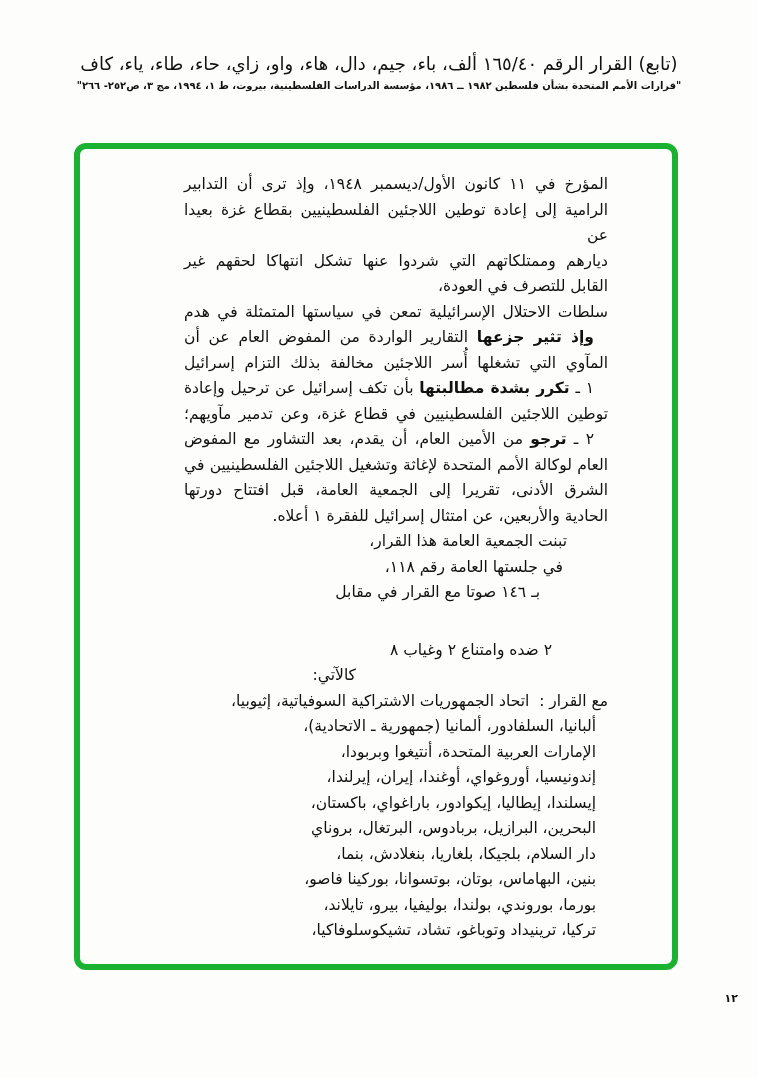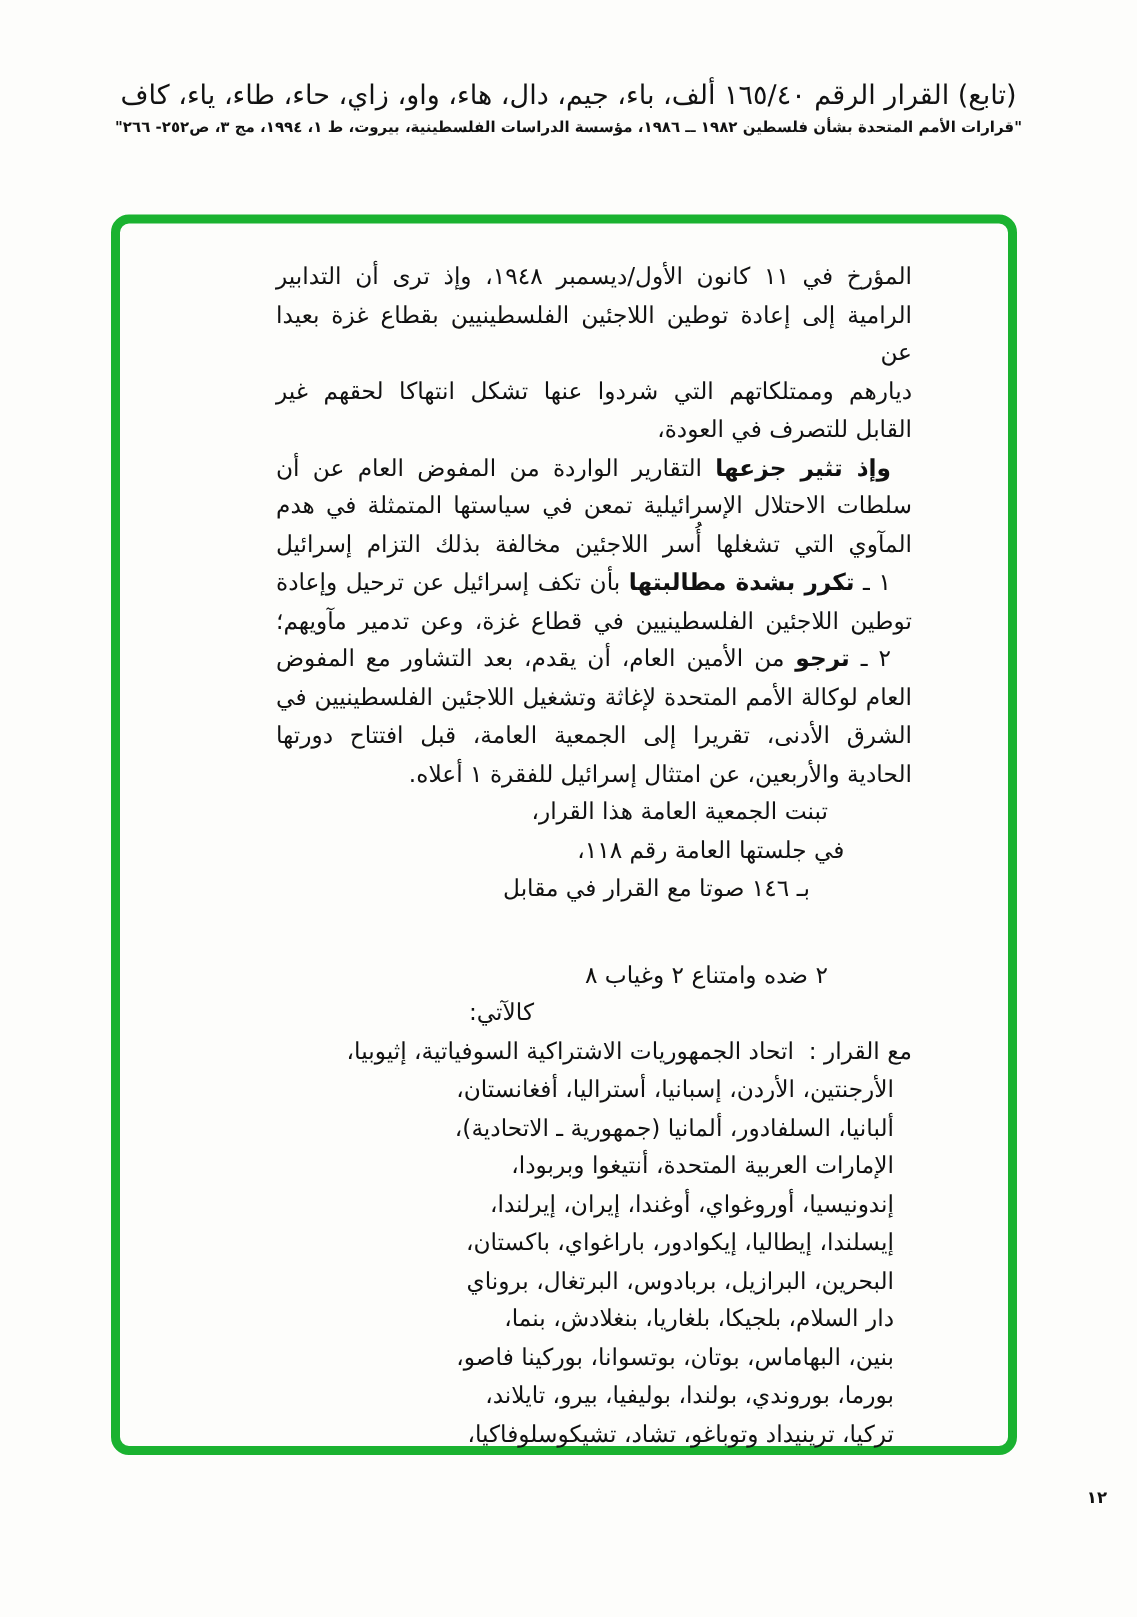--- a/index.html
+++ b/index.html
@@ -66,36 +66,35 @@
   <div class="h-source">"قرارات الأمم المتحدة بشأن فلسطين ١٩٨٢ ــ ١٩٨٦، مؤسسة الدراسات الفلسطينية، بيروت، ط ١، ١٩٩٤، مج ٣، ص٢٥٢- ٢٦٦"</div>
 </div>
 
 <div class="greenbox" style="border-color: rgb(26, 178, 48);"></div>
 
 <div class="textcol" id="body-lines">
     <div class="ln j"><span>المؤرخ في ١١ كانون الأول/ديسمبر ١٩٤٨، وإذ ترى أن التدابير</span></div>
     <div class="ln j"><span>الرامية إلى إعادة توطين اللاجئين الفلسطينيين بقطاع غزة بعيدا عن</span></div>
     <div class="ln j"><span>ديارهم وممتلكاتهم التي شردوا عنها تشكل انتهاكا لحقهم غير</span></div>
     <div class="ln r"><span>القابل للتصرف في العودة،</span></div>
+    <div class="ln j"><span>سلطات الاحتلال الإسرائيلية تمعن في سياستها المتمثلة في هدم</span></div>
     <div class="ln j" style="margin-right: 14px;"><span class="bold">وإذ تثير جزعها</span><span> التقارير الواردة من المفوض العام عن أن</span></div>
-    <div class="ln j"><span>سلطات الاحتلال الإسرائيلية تمعن في سياستها المتمثلة في هدم</span></div>
     <div class="ln j"><span>المآوي التي تشغلها أُسر اللاجئين مخالفة بذلك التزام إسرائيل</span></div>
     <div class="ln j" style="margin-right: 14px;"><span>١ ـ </span><span class="bold">تكرر بشدة مطالبتها</span><span> بأن تكف إسرائيل عن ترحيل وإعادة</span></div>
     <div class="ln j"><span>توطين اللاجئين الفلسطينيين في قطاع غزة، وعن تدمير مآويهم؛</span></div>
     <div class="ln j" style="margin-right: 14px;"><span>٢ ـ </span><span class="bold">ترجو</span><span> من الأمين العام، أن يقدم، بعد التشاور مع المفوض</span></div>
     <div class="ln j"><span>العام لوكالة الأمم المتحدة لإغاثة وتشغيل اللاجئين الفلسطينيين في</span></div>
     <div class="ln j"><span>الشرق الأدنى، تقريرا إلى الجمعية العامة، قبل افتتاح دورتها</span></div>
     <div class="ln r"><span>الحادية والأربعين، عن امتثال إسرائيل للفقرة ١ أعلاه.</span></div>
-    <div class="ln r" style="margin-right: 56px;"><span>تبنت الجمعية العامة هذا القرار،</span></div>
+    <div class="ln r" style="margin-right: 41px;"><span>تبنت الجمعية العامة هذا القرار،</span></div>
     <div class="ln r" style="margin-right: 45px; text-align: right;"><span>في جلستها العامة رقم ١١٨،</span></div>
     <div class="ln r" style="margin-right: 68px;"><span>بـ ١٤٦ صوتا مع القرار في مقابل</span></div>
     <div class="ln r" style="margin-right: 56px; margin-top: 32px;"><span>٢ ضده وامتناع ٢ وغياب ٨</span></div>
     <div class="ln r" style="margin-right: 252px;"><span>كالآتي:</span></div>
     <div class="ln r"><span>مع القرار :&nbsp; اتحاد الجمهوريات الاشتراكية السوفياتية، إثيوبيا،</span></div>
-    <div class="ln r" style="margin-right: 12px;"><span>الأرجنتين، الأردن، إسبانيا، أستراليا، أفغانستان،</span></div>
     <div class="ln r" style="margin-right: 12px;"><span>ألبانيا، السلفادور، ألمانيا (جمهورية ـ الاتحادية)،</span></div>
     <div class="ln r" style="margin-right: 12px;"><span>الإمارات العربية المتحدة، أنتيغوا وبربودا،</span></div>
     <div class="ln r" style="margin-right: 12px;"><span>إندونيسيا، أوروغواي، أوغندا، إيران، إيرلندا،</span></div>
     <div class="ln r" style="margin-right: 12px;"><span>إيسلندا، إيطاليا، إيكوادور، باراغواي، باكستان،</span></div>
     <div class="ln r" style="margin-right: 12px;"><span>البحرين، البرازيل، بربادوس، البرتغال، بروناي</span></div>
     <div class="ln r" style="margin-right: 12px;"><span>دار السلام، بلجيكا، بلغاريا، بنغلادش، بنما،</span></div>
     <div class="ln r" style="margin-right: 12px;"><span>بنين، البهاماس، بوتان، بوتسوانا، بوركينا فاصو،</span></div>
     <div class="ln r" style="margin-right: 12px;"><span>بورما، بوروندي، بولندا، بوليفيا، بيرو، تايلاند،</span></div>
     <div class="ln r" style="margin-right: 12px;"><span>تركيا، ترينيداد وتوباغو، تشاد، تشيكوسلوفاكيا،</span></div>
   </div>

